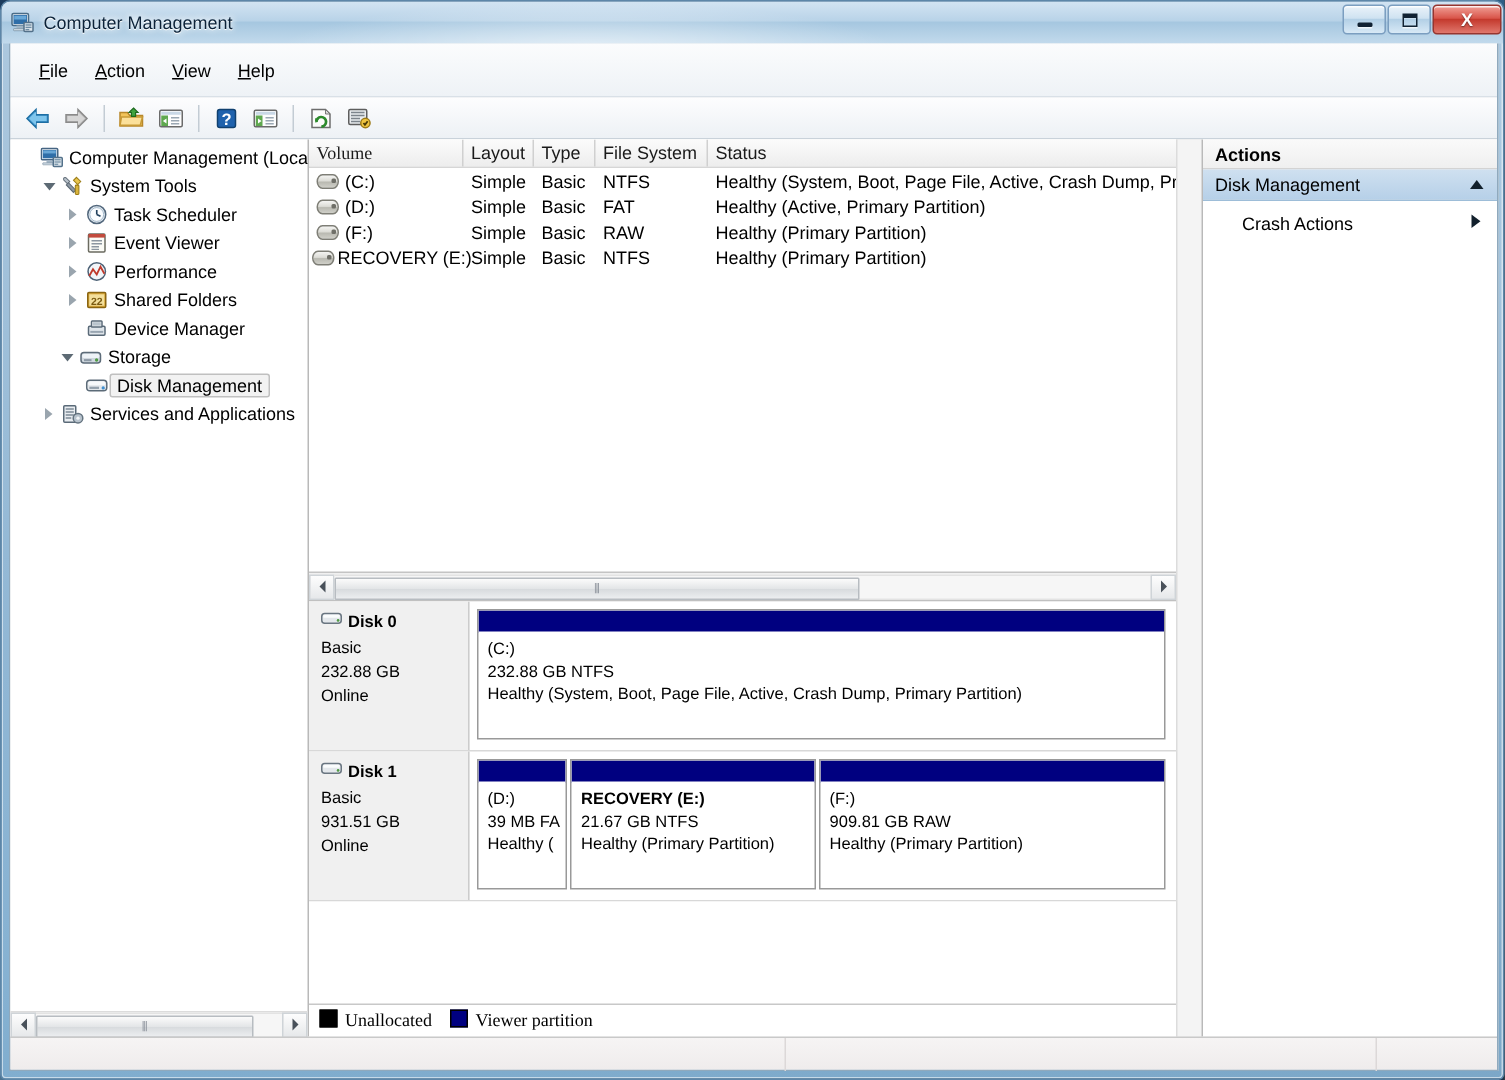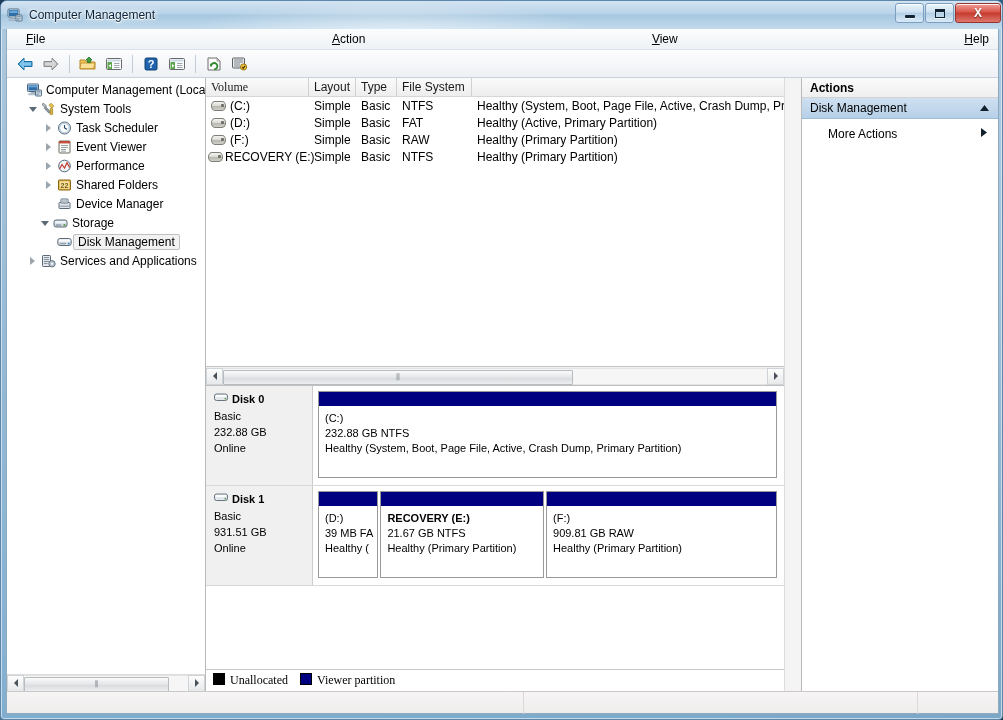--- a/index.html
+++ b/index.html
@@ -76,24 +76,24 @@
     position: absolute; left: 5px; top: 28px;
     width: 993px; height: 685px;
     background: #f0f0f0;
     border: 1px solid #8fa9bd;
     border-top: none;
     display: flex; flex-direction: column;
   }
 
   
   #menubar {
-    height: 21px; flex: 0 0 auto;
+    height: 36px; flex: 0 0 auto;
     background: linear-gradient(to bottom,#fbfcfd,#eef2f6);
     border-bottom: 1px solid #d9e0e7;
-    display: flex; align-items: center; padding-left: 10px; justify-content: space-between;
+    display: flex; align-items: center; padding-left: 10px;
   }
   .menu-item {
     padding: 2px 9px; font-size: 12px; color: #000; cursor: default;
   }
   .menu-item u { text-decoration: underline; }
 
   
   #toolbar {
     height: 28px; flex: 0 0 auto;
     background: linear-gradient(to bottom,#fdfdfe,#edf1f5);
@@ -569,20 +569,21 @@
       </div>
 
       <div id="center-pane">
 
         <div id="vol-list">
           <div id="vol-header">
             <div class="vh" style="width:103px;flex:0 0 103px;font-family:Liberation Serif, serif;">Volume</div>
             <div class="vh" style="width:47px;flex:0 0 47px;">Layout</div>
             <div class="vh" style="width:41px;flex:0 0 41px;">Type</div>
             <div class="vh" style="width:75px;flex:0 0 75px;">File System</div>
+            <div class="vh" style="flex:1 1 auto;border-right:none;">Status</div>
           </div>
 
           <div id="vol-rows">
 
             <div class="vrow">
               <div class="vol-cell" style="width:103px;flex:0 0 103px;">
                 <span class="drive-icon"></span>
                 <span>(C:)</span>
               </div>
               <div class="vc" style="width:47px;flex:0 0 47px;">Simple</div>
@@ -728,21 +729,21 @@
         <div id="actions-header">
           <span class="lbl">Disk Management</span>
           <span>
             <svg width="11" height="8" viewBox="0 0 11 8">
                 <path d="M5.5 1 L10 7 L1 7 Z" fill="#12202c"></path>
               </svg>
           </span>
         </div>
         <div id="actions-body">
           <div class="action-item">
-            <span class="lbl">More Actions</span>
+            <span class="lbl">Crash Actions</span>
             <span>
               <svg width="8" height="11" viewBox="0 0 8 11">
                   <path d="M1 1 L7 5.5 L1 10 Z" fill="#12202c"></path>
                 </svg>
             </span>
           </div>
         </div>
       </div>
     </div>
 

